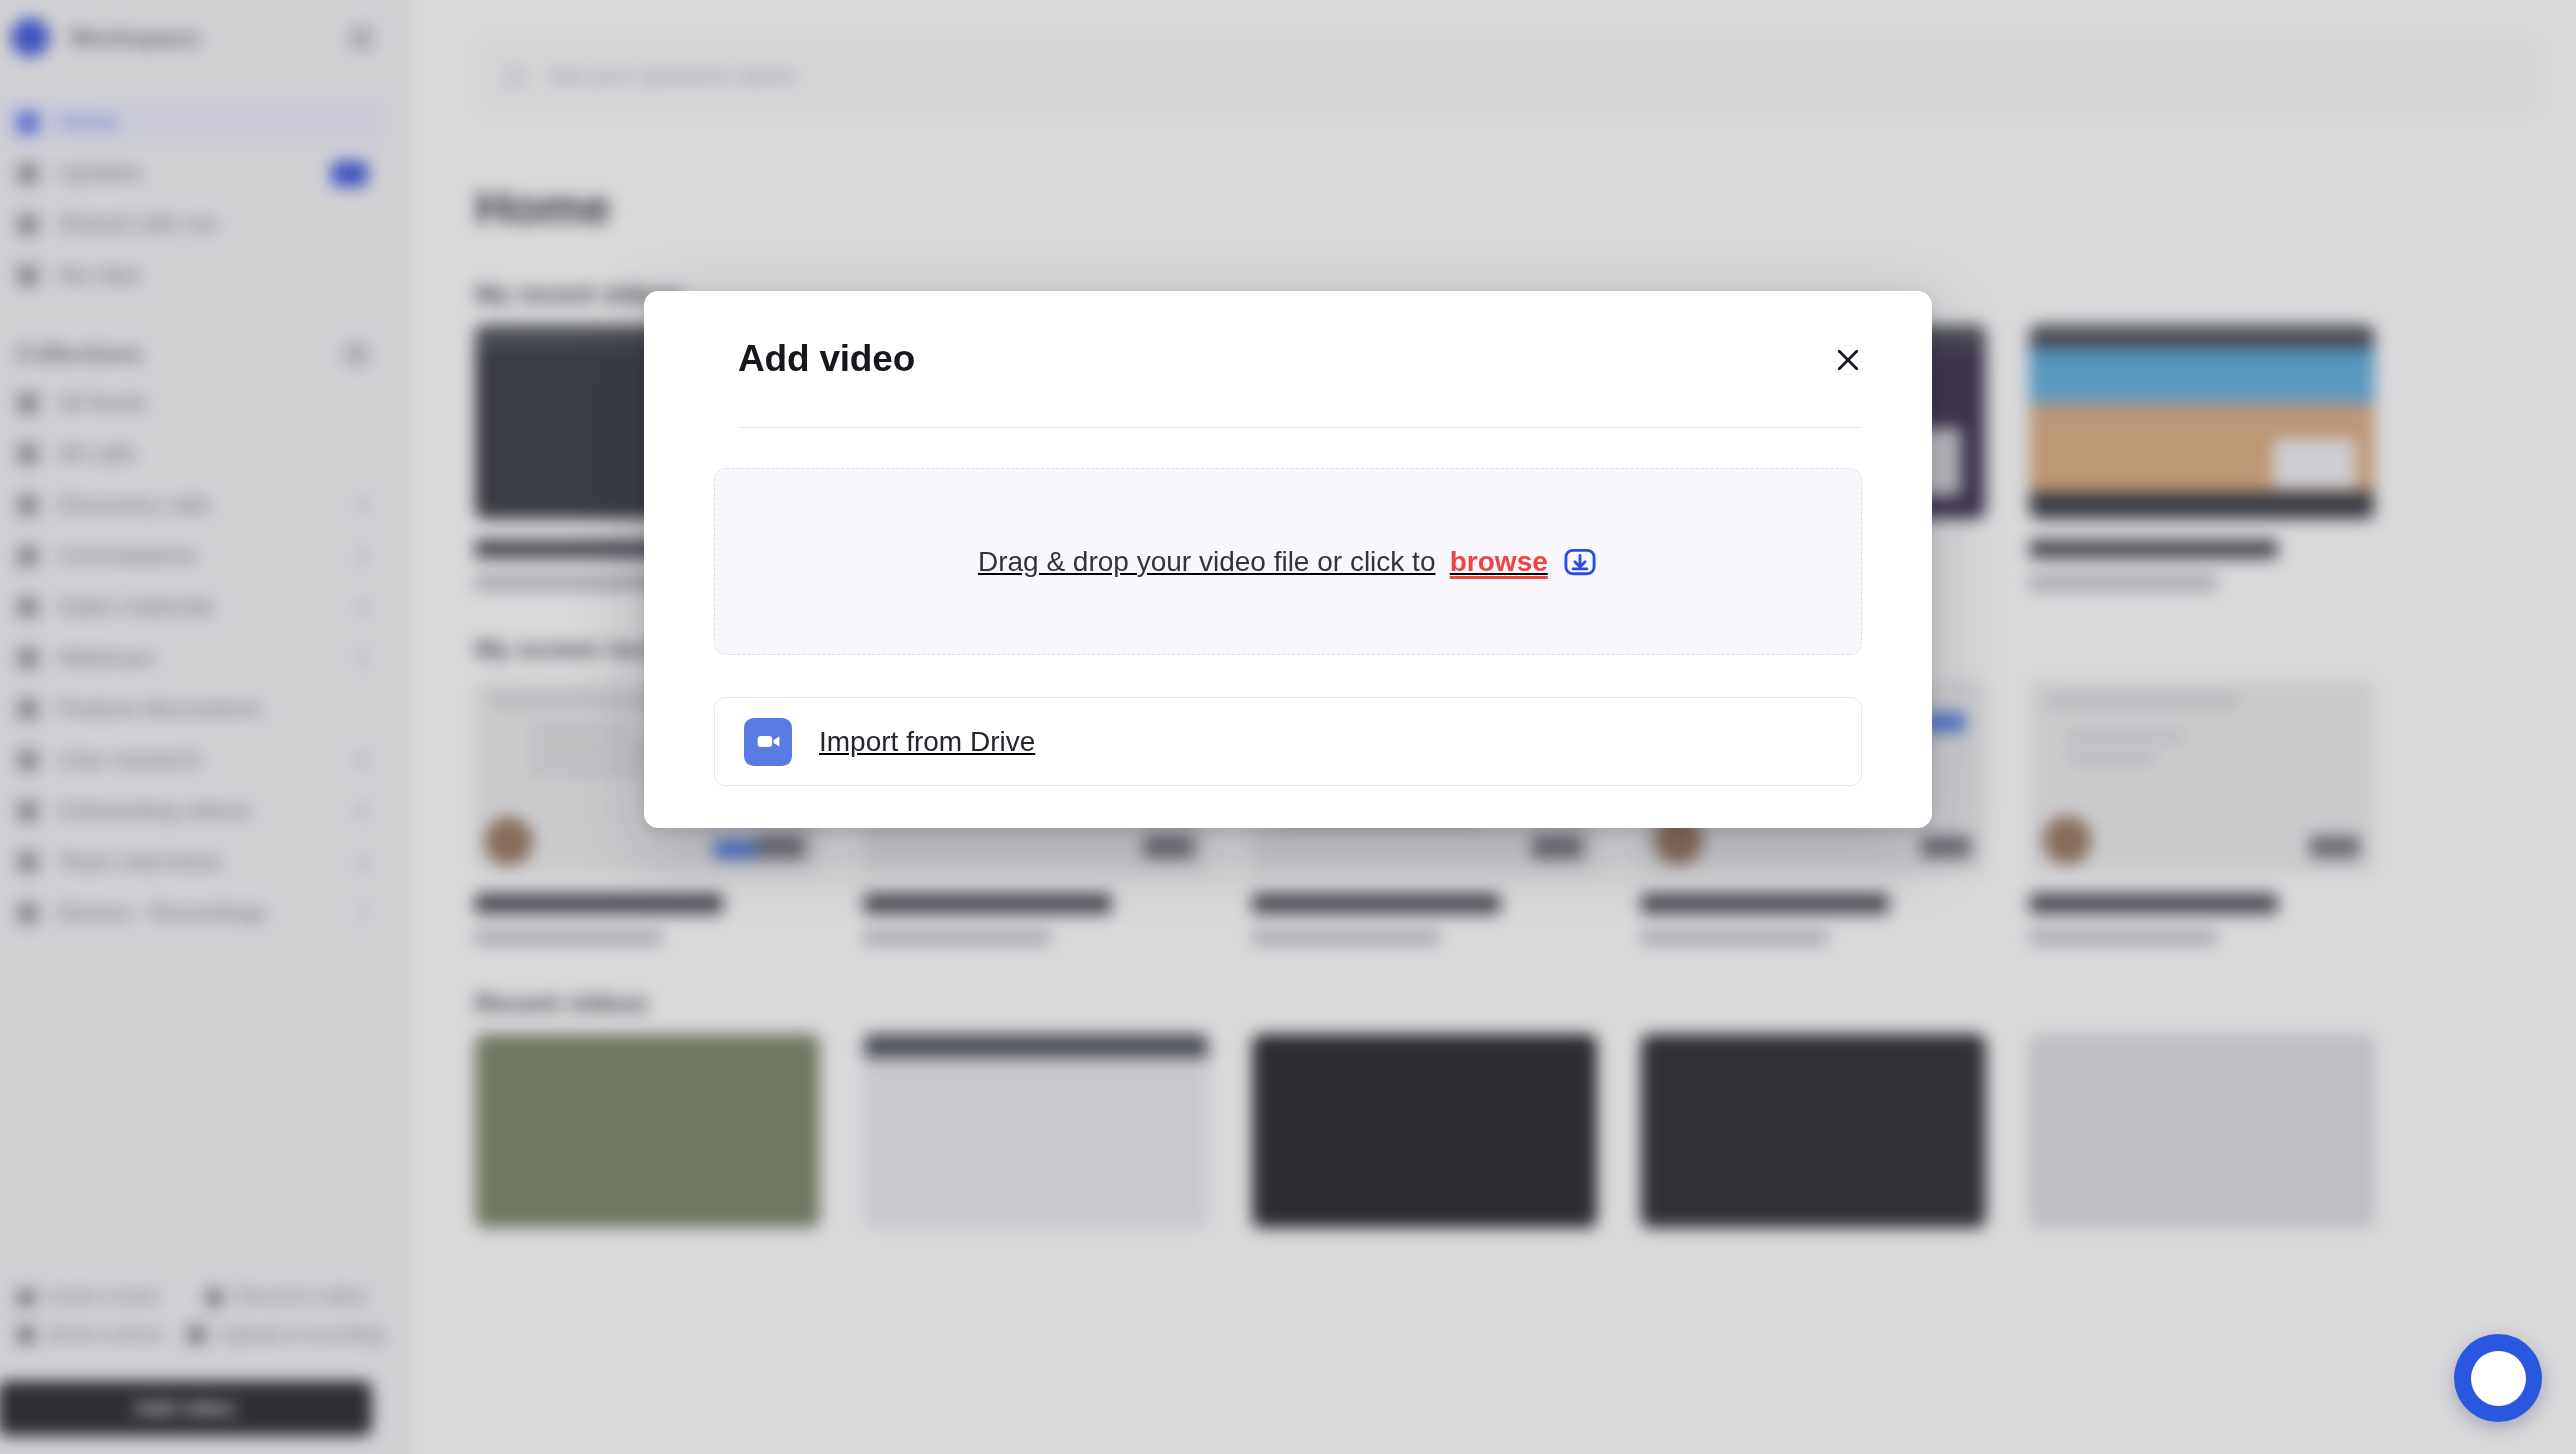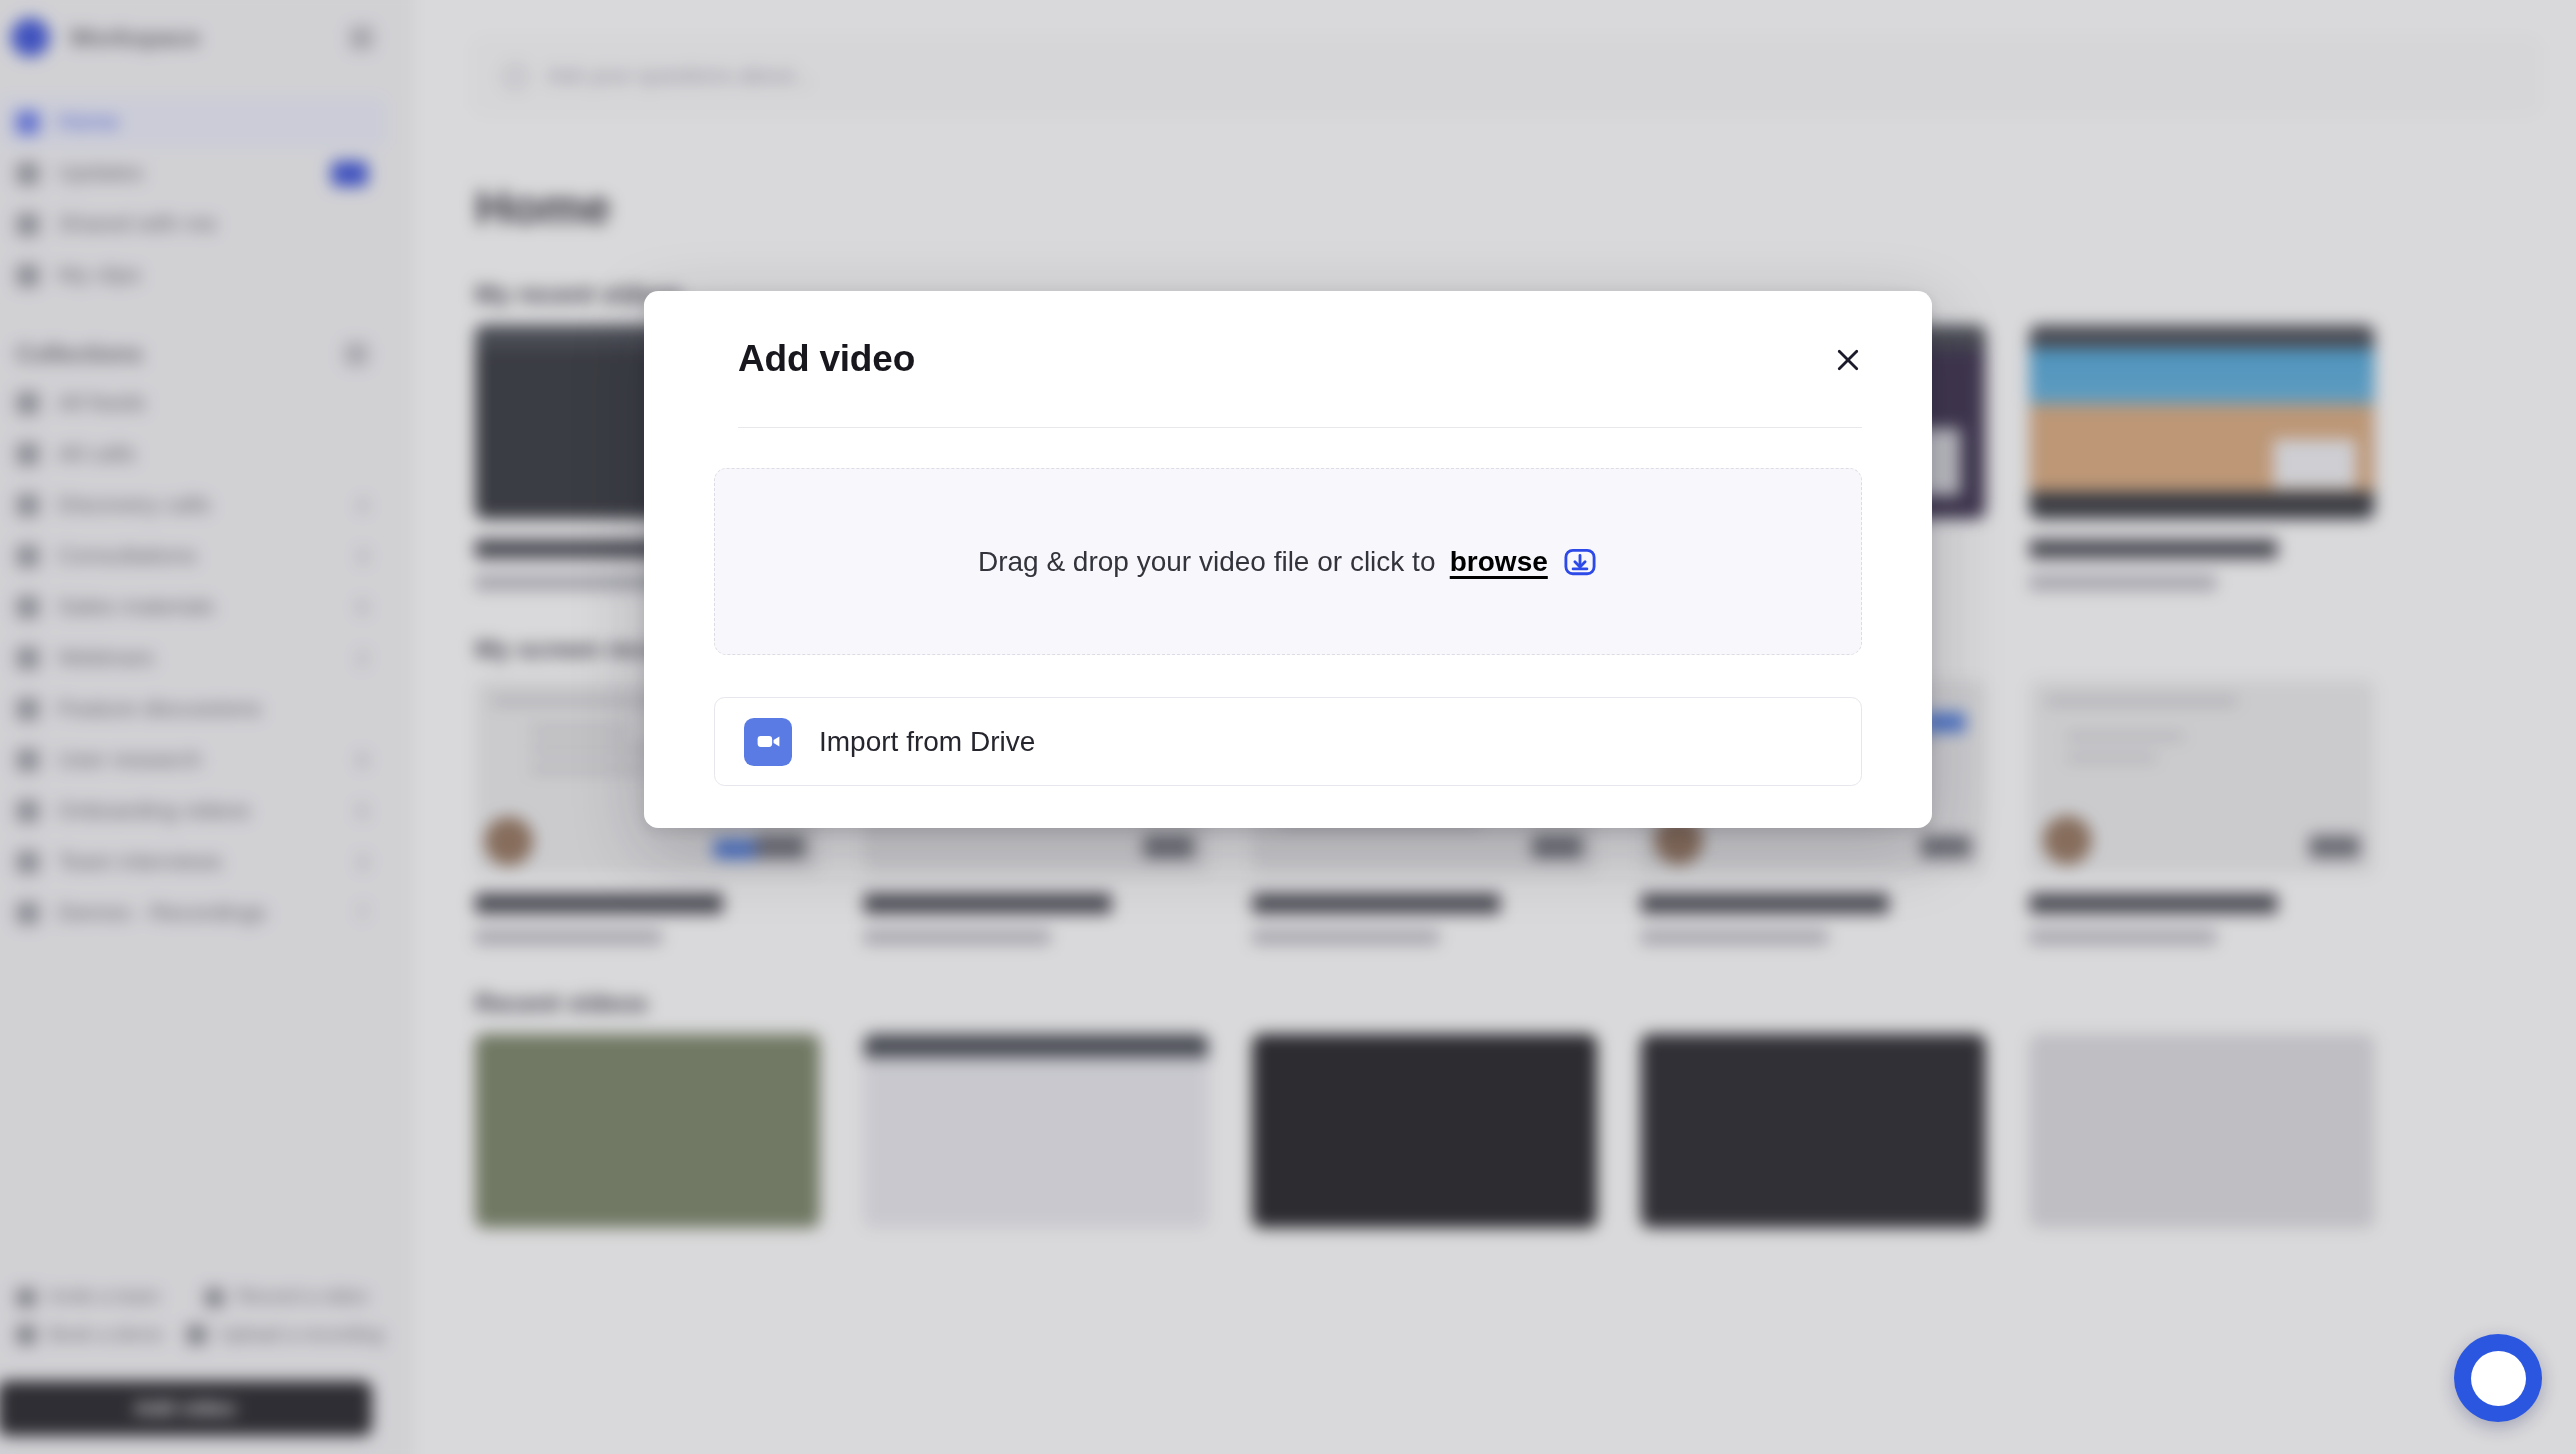--- a/index.html
+++ b/index.html
@@ -186,36 +186,36 @@
     width: 43px; height: 43px;
     display: flex; align-items: center; justify-content: center;
     cursor: pointer; background: none; border: none; padding: 0;
   }
   .modal-close svg { display: block; }
   .modal-divider {
     position: absolute; left: 70px; right: 70px; top: 136px;
     height: 0.9px; background: #e8e8ec;
   }
 
-  .modal-body { padding: 41px 70px 0 70px; }
+  .modal-body { padding: 41px 70px 0 70px; text-decoration: underline; }
 
   .dropzone {
     height: 187px;
     border: 1.8px dashed #dcdce4;
     border-radius: 12.5px;
     background: #f8f8fc;
     display: flex; align-items: center; justify-content: center;
     cursor: pointer;
   }
   .dz-inner { display: flex; align-items: center; gap: 14.3px; }
   .dz-text {
     font-size: 28px; color: #33333c; white-space: nowrap;
   }
   .dz-browse {
-    font-size: 28px; font-weight: 700; color: #000000;
+    font-size: 28px; font-weight: 700; color: #ef4444;
     text-decoration: underline; text-underline-offset: 4.5px;
     text-decoration-thickness: 2.7px;
     white-space: nowrap;
   }
   .dz-icon { display: flex; align-items: center; }
 
   .import-row {
     display: flex; gap: 38px; margin-top: 42px;
   }
   .import-btn {

